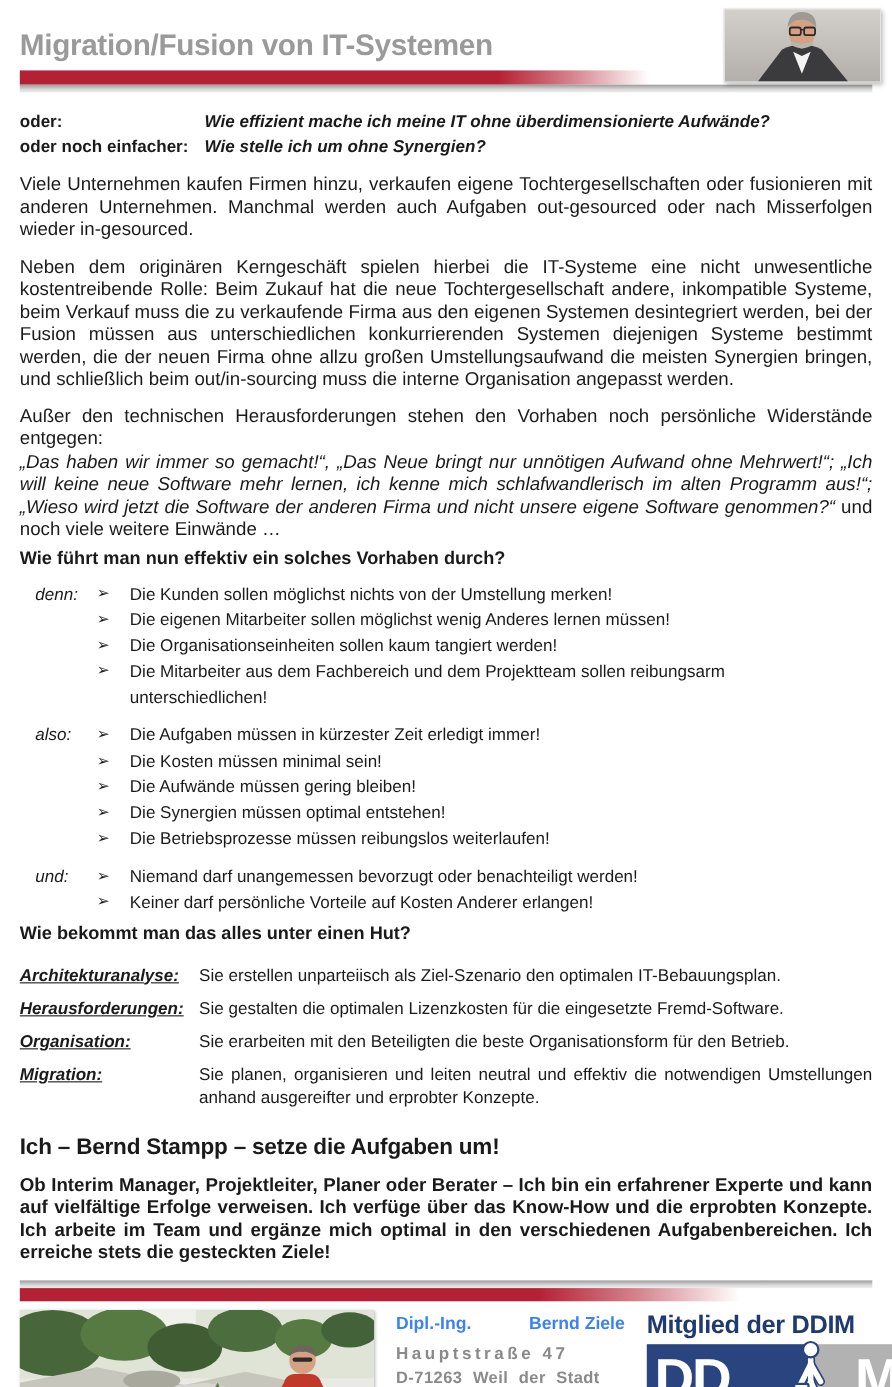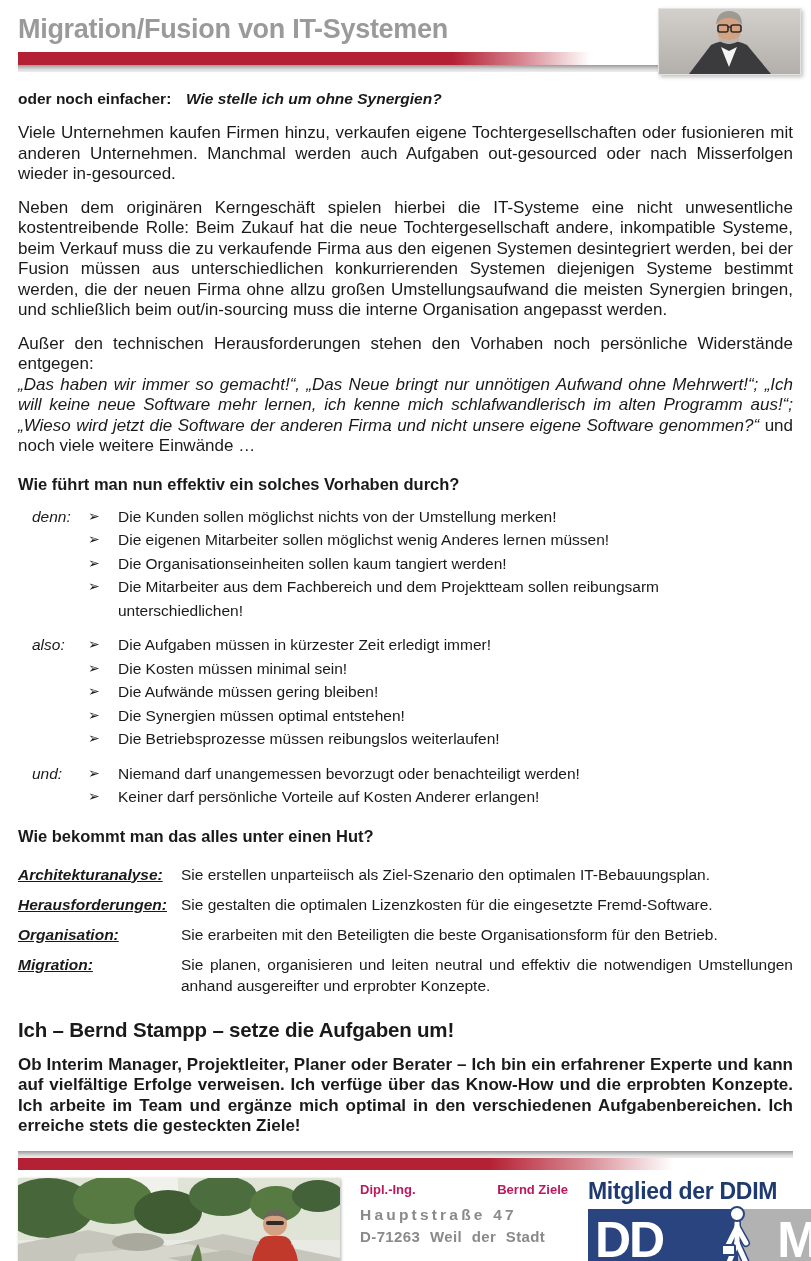--- a/index.html
+++ b/index.html
@@ -5,21 +5,21 @@
   * { margin:0; padding:0; box-sizing:border-box; }
   html,body { background:#fff; }
   .page {
     width:811px; height:1261px; margin:0 auto; background:#fff;
     font-family:"Liberation Sans", sans-serif; color:#1a1a1a;
     position:relative; overflow:hidden;
   }
   .inner { padding:0 18px; }
 
   
-  .hdr { position:relative; padding:14px 18px 0 18px; }
+  .hdr { position:relative; padding:26px 18px 0 18px; }
   .hdr h1 { font-size:27px; font-weight:bold; color:#9a9a9a; letter-spacing:-0.3px; }
   .portrait {
     position:absolute; right:10px; top:8px; width:143px; height:67px;
     border:1px solid #e2e2e2; box-shadow:2px 2px 4px rgba(0,0,0,.25); background:#c9c6c2;
   }
   .bar-red-top {
     margin-top:7px; height:13px; width:572px;
     background:linear-gradient(to right,#b52134 0%,#b52134 76%,rgba(181,33,52,.55) 88%,rgba(181,33,52,0) 100%);
   }
   .bar-gray { height:7px; width:100%; background:linear-gradient(180deg,#9b9b9b 0%,#d9d9d9 60%,#eee 100%); }
@@ -28,21 +28,21 @@
   .intro { margin-top:15px; font-size:15.5px; line-height:23px; }
   .intro-row { display:grid; grid-template-columns:168px 1fr; }
   .intro-row .lbl { font-weight:bold; }
   .intro-row .q { font-weight:bold; font-style:italic; }
 
   
   p.body { margin-top:13px; font-size:17px; line-height:20.5px; text-align:justify; }
   p.body .blk { display:block; }
   p.body i { font-style:italic; }
 
-  h2.sec { margin-top:18px; font-size:16.5px; font-weight:bold; }
+  h2.sec { margin-top:7px; font-size:16.5px; font-weight:bold; }
 
   
   .grp { margin-top:11px; }
   .grp-row { display:grid; grid-template-columns:14px 56px 30px 1fr; font-size:15.5px; line-height:23.5px; }
   .grp-row .glbl { grid-column:2; font-style:italic; }
   .grp-row .arrow { grid-column:3; font-family:"DejaVu Sans", sans-serif; font-size:14px; }
   .grp-row .itxt { grid-column:4; padding-right:80px; }
 
   
   .defs { margin-top:18px; }
@@ -57,21 +57,21 @@
   .sep-bot { margin-top:14px; padding:0 18px; }
   .bar-red-bot {
     height:12px; width:655px;
     background:linear-gradient(to right,#b52134 0%,#b52134 72%,rgba(181,33,52,.55) 86%,rgba(181,33,52,0) 100%);
   }
 
   
   .foot { display:flex; padding:0 18px; margin-top:8px; gap:20px; }
   .photo { position:relative; width:322px; height:131px; flex:none; box-shadow:1px 1px 3px rgba(0,0,0,.3); }
   .contact { width:208px; flex:none; padding-top:4px; font-size:15px; color:#8a8a8a; font-weight:bold; }
-  .c-name { display:flex; justify-content:space-between; color:#be185d; font-size:13px; margin-bottom:9px; }
+  .c-name { display:flex; justify-content:space-between; color:#3b82f6; font-size:16px; margin-bottom:9px; }
   .c-street { letter-spacing:3.2px; font-size:15.5px; margin-bottom:4px; }
   .c-city { letter-spacing:0.4px; word-spacing:5px; margin-bottom:4px; }
 
   .ddim { width:237px; flex:none; }
   .ddim-member { color:#1f3a70; font-size:23px; font-weight:bold; letter-spacing:-0.3px; }
   .ddim-logo { position:relative; margin-top:4px; height:62px; display:flex; }
   .ddim-navy { background:#2a4480; width:150px; display:flex; align-items:center; padding-left:7px;
                color:#fff; font-size:50px; font-weight:bold; letter-spacing:-2px; }
   .ddim-grayb { background:#b2b2b2; flex:1; display:flex; align-items:center; justify-content:flex-end;
                padding-right:6px; color:#fff; font-size:50px; font-weight:bold; }
@@ -103,20 +103,24 @@
         <line x1="69" y1="18" x2="72" y2="18" stroke="#2e2a28" stroke-width="1.4"></line>
       </svg>
     </div>
     <div class="bar-red-top"></div>
     <div class="bar-gray"></div>
   </div>
 
   <div class="inner">
 
     <div class="intro">
+      <div class="intro-row">
+        <span class="lbl">oder:</span>
+        <span class="q">Wie effizient mache ich meine IT ohne überdimensionierte Aufwände?</span>
+      </div>
       <div class="intro-row">
         <span class="lbl">oder noch einfacher:</span>
         <span class="q">Wie stelle ich um ohne Synergien?</span>
       </div>
     </div>
 
     <p class="body">Viele Unternehmen kaufen Firmen hinzu, verkaufen eigene Tochtergesellschaften oder fusionieren mit anderen Unternehmen. Manchmal werden auch Aufgaben out-gesourced oder nach Misserfolgen wieder in-gesourced.</p>
     <p class="body">Neben dem originären Kerngeschäft spielen hierbei die IT-Systeme eine nicht unwesentliche kostentreibende Rolle: Beim Zukauf hat die neue Tochtergesellschaft andere, inkompatible Systeme, beim Verkauf muss die zu verkaufende Firma aus den eigenen Systemen desintegriert werden, bei der Fusion müssen aus unterschiedlichen konkurrierenden Systemen diejenigen Systeme bestimmt werden, die der neuen Firma ohne allzu großen Umstellungsaufwand die meisten Synergien bringen, und schließlich beim out/in-sourcing muss die interne Organisation angepasst werden.</p>
     <p class="body"><span class="blk">Außer den technischen Herausforderungen stehen den Vorhaben noch persönliche Widerstände entgegen:</span><i>„Das haben wir immer so gemacht!“, „Das Neue bringt nur unnötigen Aufwand ohne Mehrwert!“; „Ich will keine neue Software mehr lernen, ich kenne mich schlafwandlerisch im alten Programm aus!“; „Wieso wird jetzt die Software der anderen Firma und nicht unsere eigene Software genommen?“</i><span> und noch viele weitere Einwände …</span></p>
 

